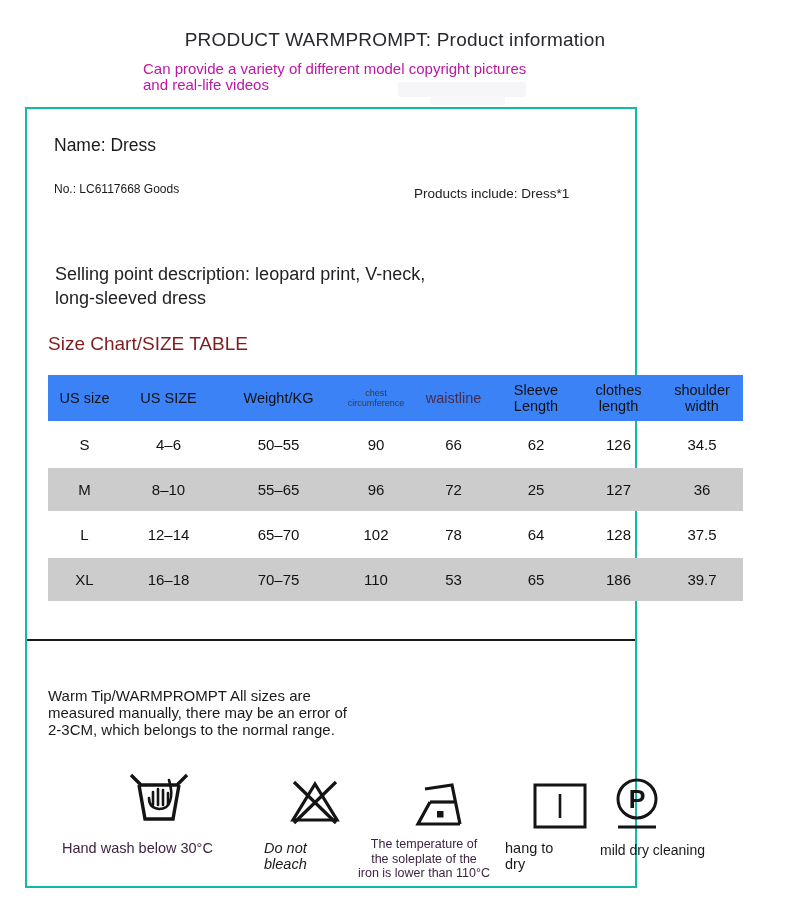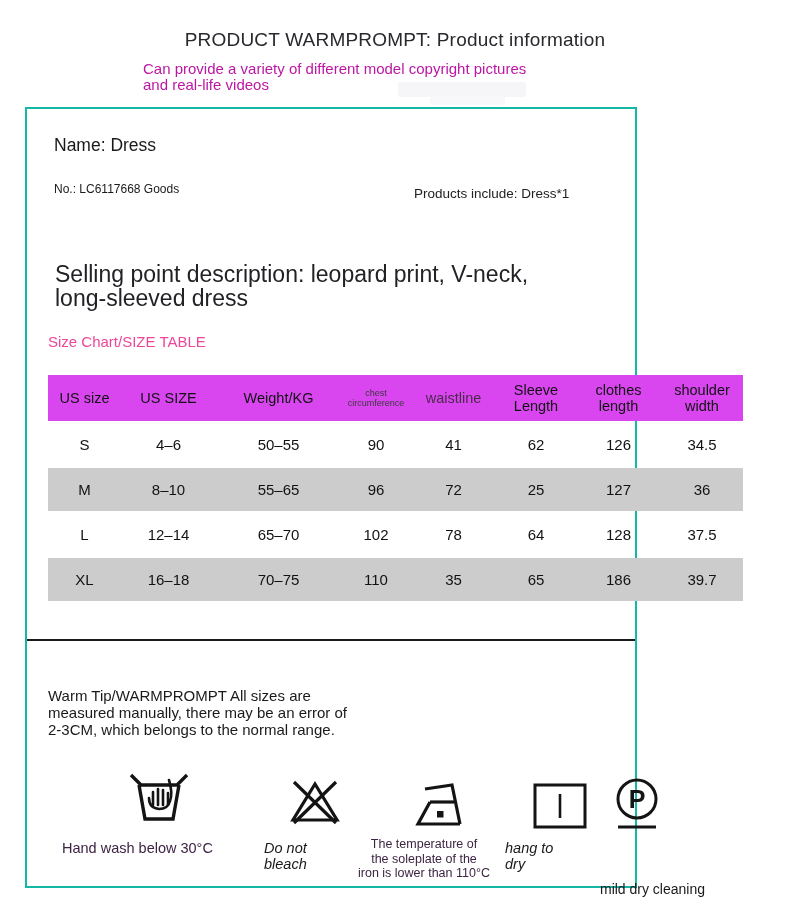--- a/index.html
+++ b/index.html
@@ -21,27 +21,27 @@
   .smudge{background:#f6f5f8;border-radius:2px;}
 
   .info-box{
     left:25px;top:107px;width:612px;height:781px;
     border:2px solid #14b8a6;box-sizing:border-box;background:#fff;
   }
   .product-name{left:27px;top:26px;font-size:17.5px;color:#1a1a1c;}
   .product-material{left:389px;top:30px;font-size:14px;color:#222;}
   .product-number{left:27px;top:73px;font-size:12px;color:#1a1a1c;}
   .product-includes{left:387px;top:77px;font-size:13.5px;color:#222;}
-  .selling-point{left:28px;top:153px;width:480px;font-size:23px;line-height:24px;color:#222226;}
-  .chart-heading{left:21px;top:224px;font-size:15px;color:#ec4899;}
+  .selling-point{left:28px;top:153px;width:480px;font-size:18px;line-height:24px;color:#222226;}
+  .chart-heading{left:21px;top:224px;font-size:19px;color:#7f1d1d;}
 
   .size-table{left:21px;top:264px;}
   table{border-collapse:separate;border-spacing:0 2px;width:695px;table-layout:fixed;}
   thead th{
-    background:#d946ef;height:44px;font-weight:normal;font-size:14.5px;
+    background:#3b82f6;height:44px;font-weight:normal;font-size:14.5px;
     vertical-align:middle;white-space:pre-line;color:#121214;line-height:16px;
   }
   thead th.small{font-size:9px;line-height:10px;color:#3a3a3c;}
   thead th.purple{color:#4a2b4c;}
   tbody td{height:41px;text-align:center;vertical-align:middle;font-size:15px;color:#121214;}
   tbody tr.alt td{background:#cdcccc;}
 
   .divider{left:0;top:530px;width:100%;height:0;border-top:2px solid #1b1b1b;}
   .warm-tip{left:21px;top:578px;width:400px;font-size:15px;line-height:17px;color:#1a1a1c;}
 
@@ -99,21 +99,21 @@
           <th>shoulder
 width</th>
         </tr>
       </thead>
       <tbody>
         <tr>
           <td>S</td>
           <td>4–6</td>
           <td>50–55</td>
           <td>90</td>
-          <td>41</td>
+          <td>66</td>
           <td>62</td>
           <td>126</td>
           <td>34.5</td>
         </tr>
         <tr class="alt">
           <td>M</td>
           <td>8–10</td>
           <td>55–65</td>
           <td>96</td>
           <td>72</td>
@@ -129,21 +129,21 @@
           <td>78</td>
           <td>64</td>
           <td>128</td>
           <td>37.5</td>
         </tr>
         <tr class="alt">
           <td>XL</td>
           <td>16–18</td>
           <td>70–75</td>
           <td>110</td>
-          <td>35</td>
+          <td>53</td>
           <td>65</td>
           <td>186</td>
           <td>39.7</td>
         </tr>
       </tbody>
     </table>
   </div>
 
   <div class="abs divider"></div>
 
@@ -188,17 +188,17 @@
       <path d="M6 50 H44"></path>
     </svg>
   </div>
 
   <div class="abs care-label purple-text pre" style="left:35px;top:731px;width:190px;text-align:left;">Hand wash below 30°C</div>
   <div class="abs care-label pre" style="left:237px;top:731px;width:80px;font-style:italic;">Do not
 bleach</div>
   <div class="abs care-label care-label-iron purple-text pre" style="left:312px;top:728px;width:170px;">The temperature of
 the soleplate of the
 iron is lower than 110°C</div>
-  <div class="abs care-label pre" style="left:478px;top:731px;width:80px;font-style:italic;">hang to
+  <div class="abs care-label pre" style="left:478px;top:731px;width:80px;">hang to
 dry</div>
-  <div class="abs care-label care-label-dry" style="left:563px;top:733px;width:125px;text-align:center;margin-top:39px;">mild dry cleaning</div>
+  <div class="abs care-label care-label-dry" style="left:563px;top:733px;width:125px;text-align:center;">mild dry cleaning</div>
 
 </div>
 
 </body></html>

